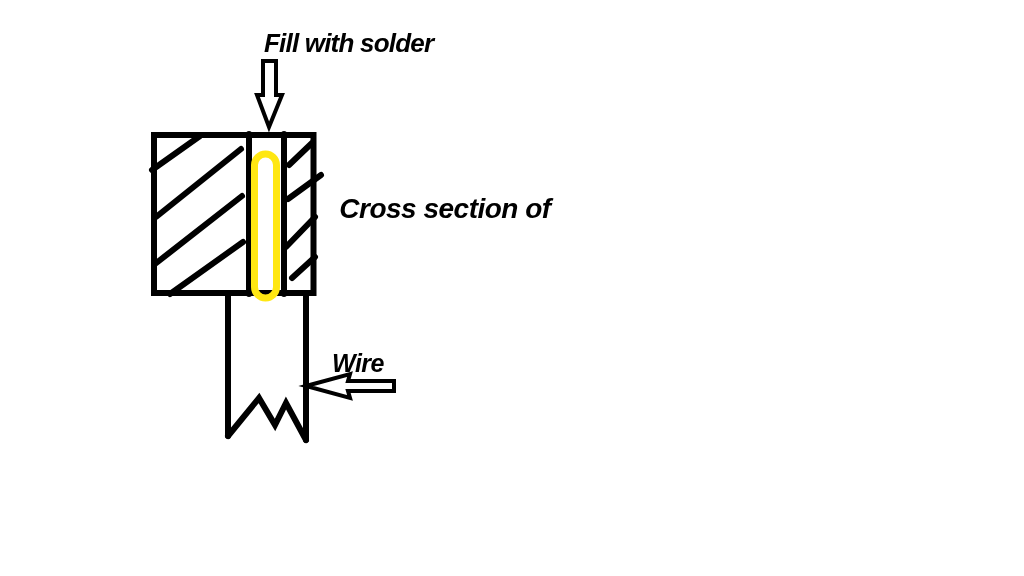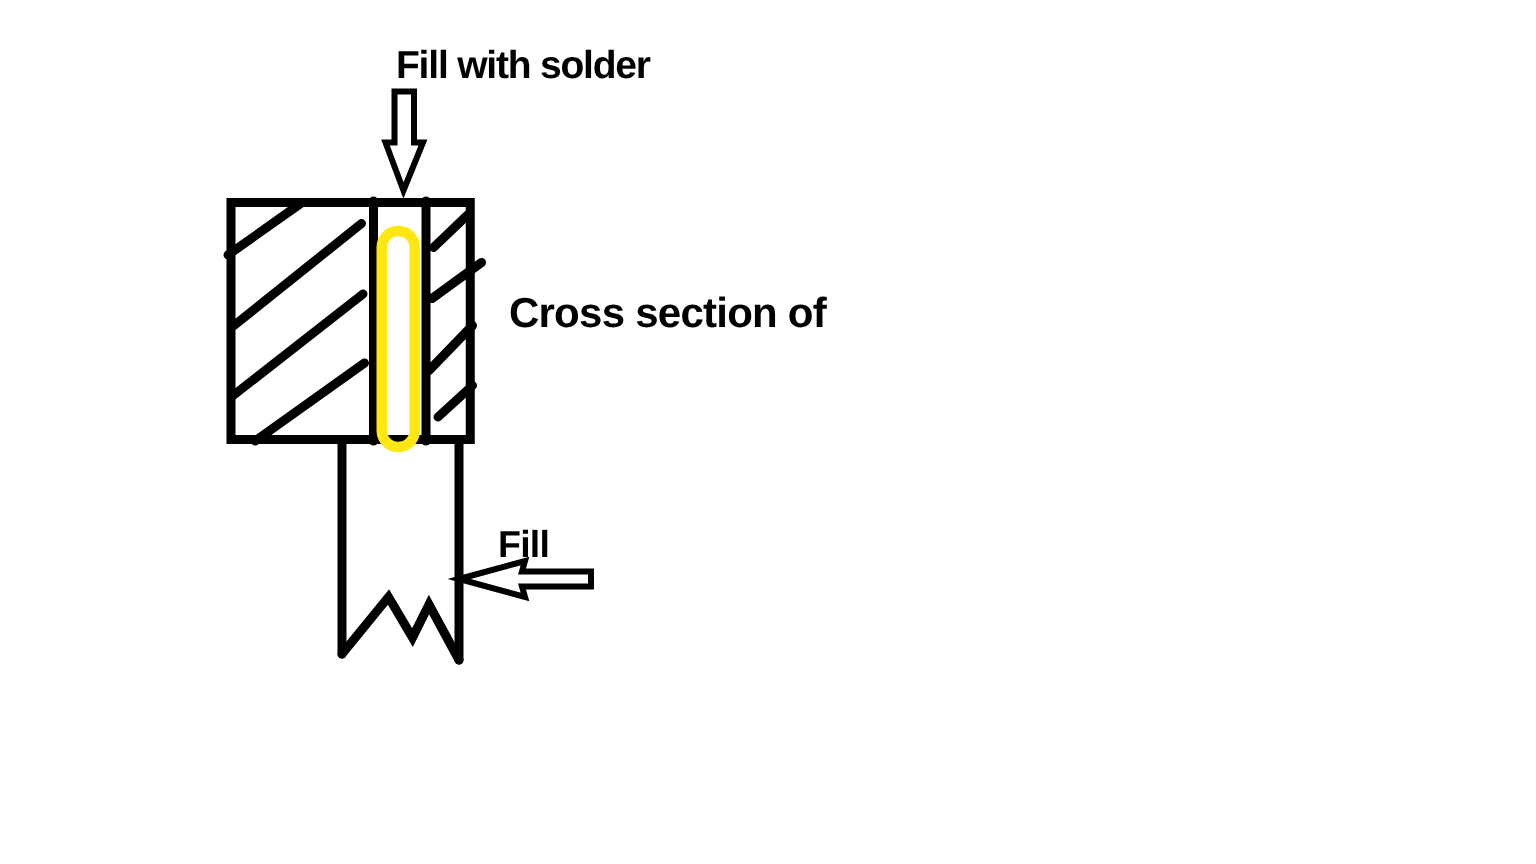--- a/index.html
+++ b/index.html
@@ -11,20 +11,21 @@
   body {
     font-family: "Liberation Sans", sans-serif;
     background: #fff;
   }
   .screen {
     position: relative;
     width: 1024px;
     height: 444px;
     background: var(--bg);
     overflow: hidden;
+    font-style: italic;
   }
   .diagram-svg {
     position: absolute;
     left: 0; top: 0;
     width: 1024px;
     height: 576px;
   }
   
   .ink {
     stroke: var(--ink);
@@ -121,15 +122,15 @@
 
     <polygon class="arrow-outline" points="306,386 350,374 348,381 394,381 394,391 348,391 350,398"></polygon>
   </svg>
 
   <div class="label label-fill">Fill with solder</div>
 
   <div class="label label-cross">
     <div>Cross section of</div>
   </div>
 
-  <div class="label label-wire">Fill</div>
+  <div class="label label-wire">Wire</div>
 
 </div>
 
 </body></html>

